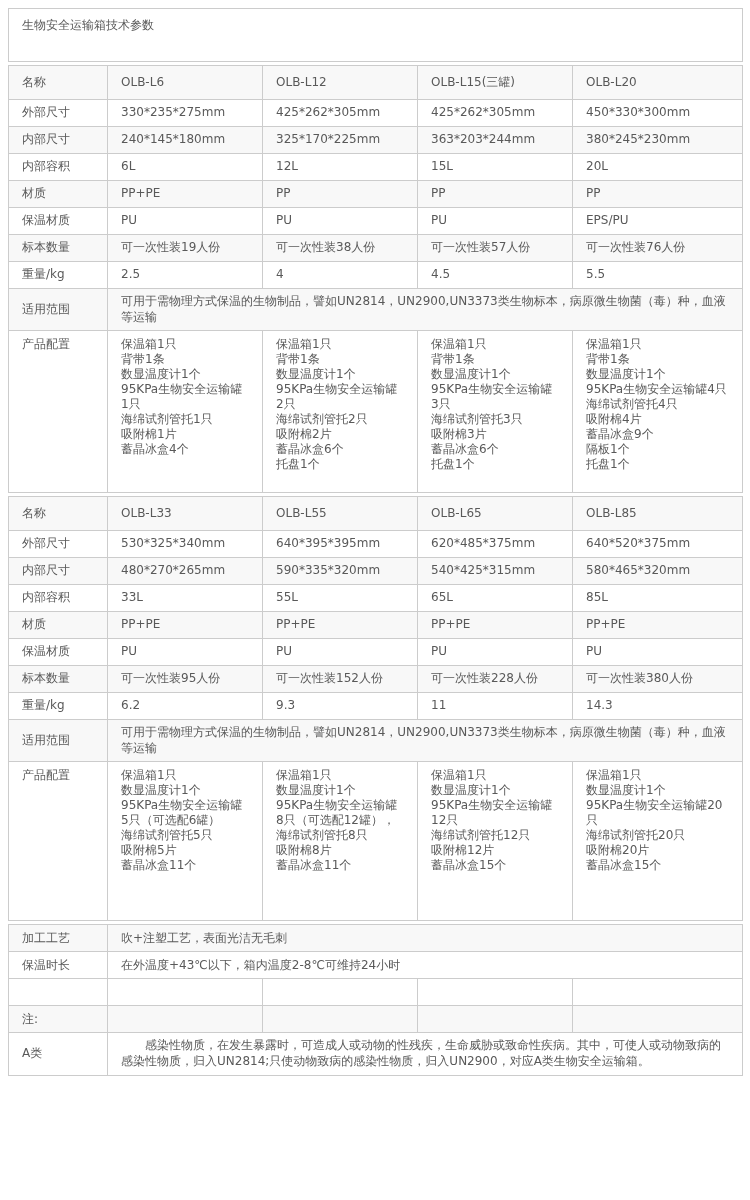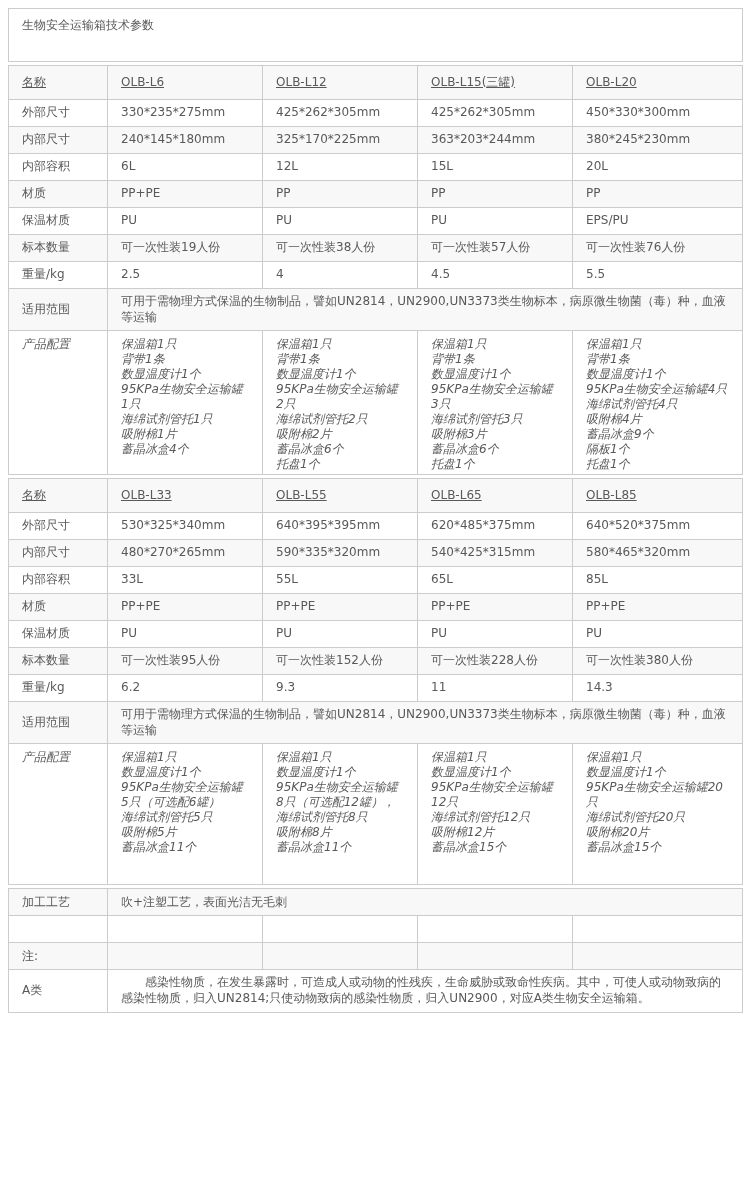--- a/index.html
+++ b/index.html
@@ -13,22 +13,22 @@
   .wrap{padding:8px;}
   table{border-collapse:collapse; table-layout:fixed; width:734px; margin:0 0 3px 0;}
   td{
     border:1px solid var(--border);
     font-size:12px; color:var(--text);
     padding:5px 13px; height:16px; line-height:1.3;
     vertical-align:middle; word-break:break-all; overflow:hidden;
   }
   tr.stripe td{background:var(--stripe);}
   td.title-cell{height:38px; vertical-align:top; padding-top:9px;}
-  tr.row-name td{height:23px;text-decoration:underline;}
-  tr.row-config td{vertical-align:top; padding-top:6px; padding-bottom:2px;font-style:italic;}
+  tr.row-name td{height:23px;}
+  tr.row-config td{vertical-align:top; padding-top:6px; padding-bottom:20px;}
   tr.row-config .line{line-height:15px;}
   tr.row-config-tall td{height:132px;}
 </style>
 </head>
 <body>
 
 <div class="wrap">
   <div>
       <table>
         <colgroup>
@@ -271,20 +271,24 @@
           <col style="width: 155px;">
           <col style="width: 155px;">
           <col style="width: 170px;">
         </colgroup>
         <tbody>
           <tr class="stripe">
             <td class="lbl">加工工艺</td>
             <td colspan="4">吹+注塑工艺，表面光洁无毛刺</td>
           </tr>
           <tr>
+            <td class="lbl">保温时长</td>
+            <td colspan="4">在外温度+43℃以下，箱内温度2-8℃可维持24小时</td>
+          </tr>
+          <tr>
             <td class="lbl"></td>
             <td></td>
             <td></td>
             <td></td>
             <td></td>
           </tr>
           <tr class="stripe">
             <td class="lbl">注:</td>
             <td></td>
             <td></td>

